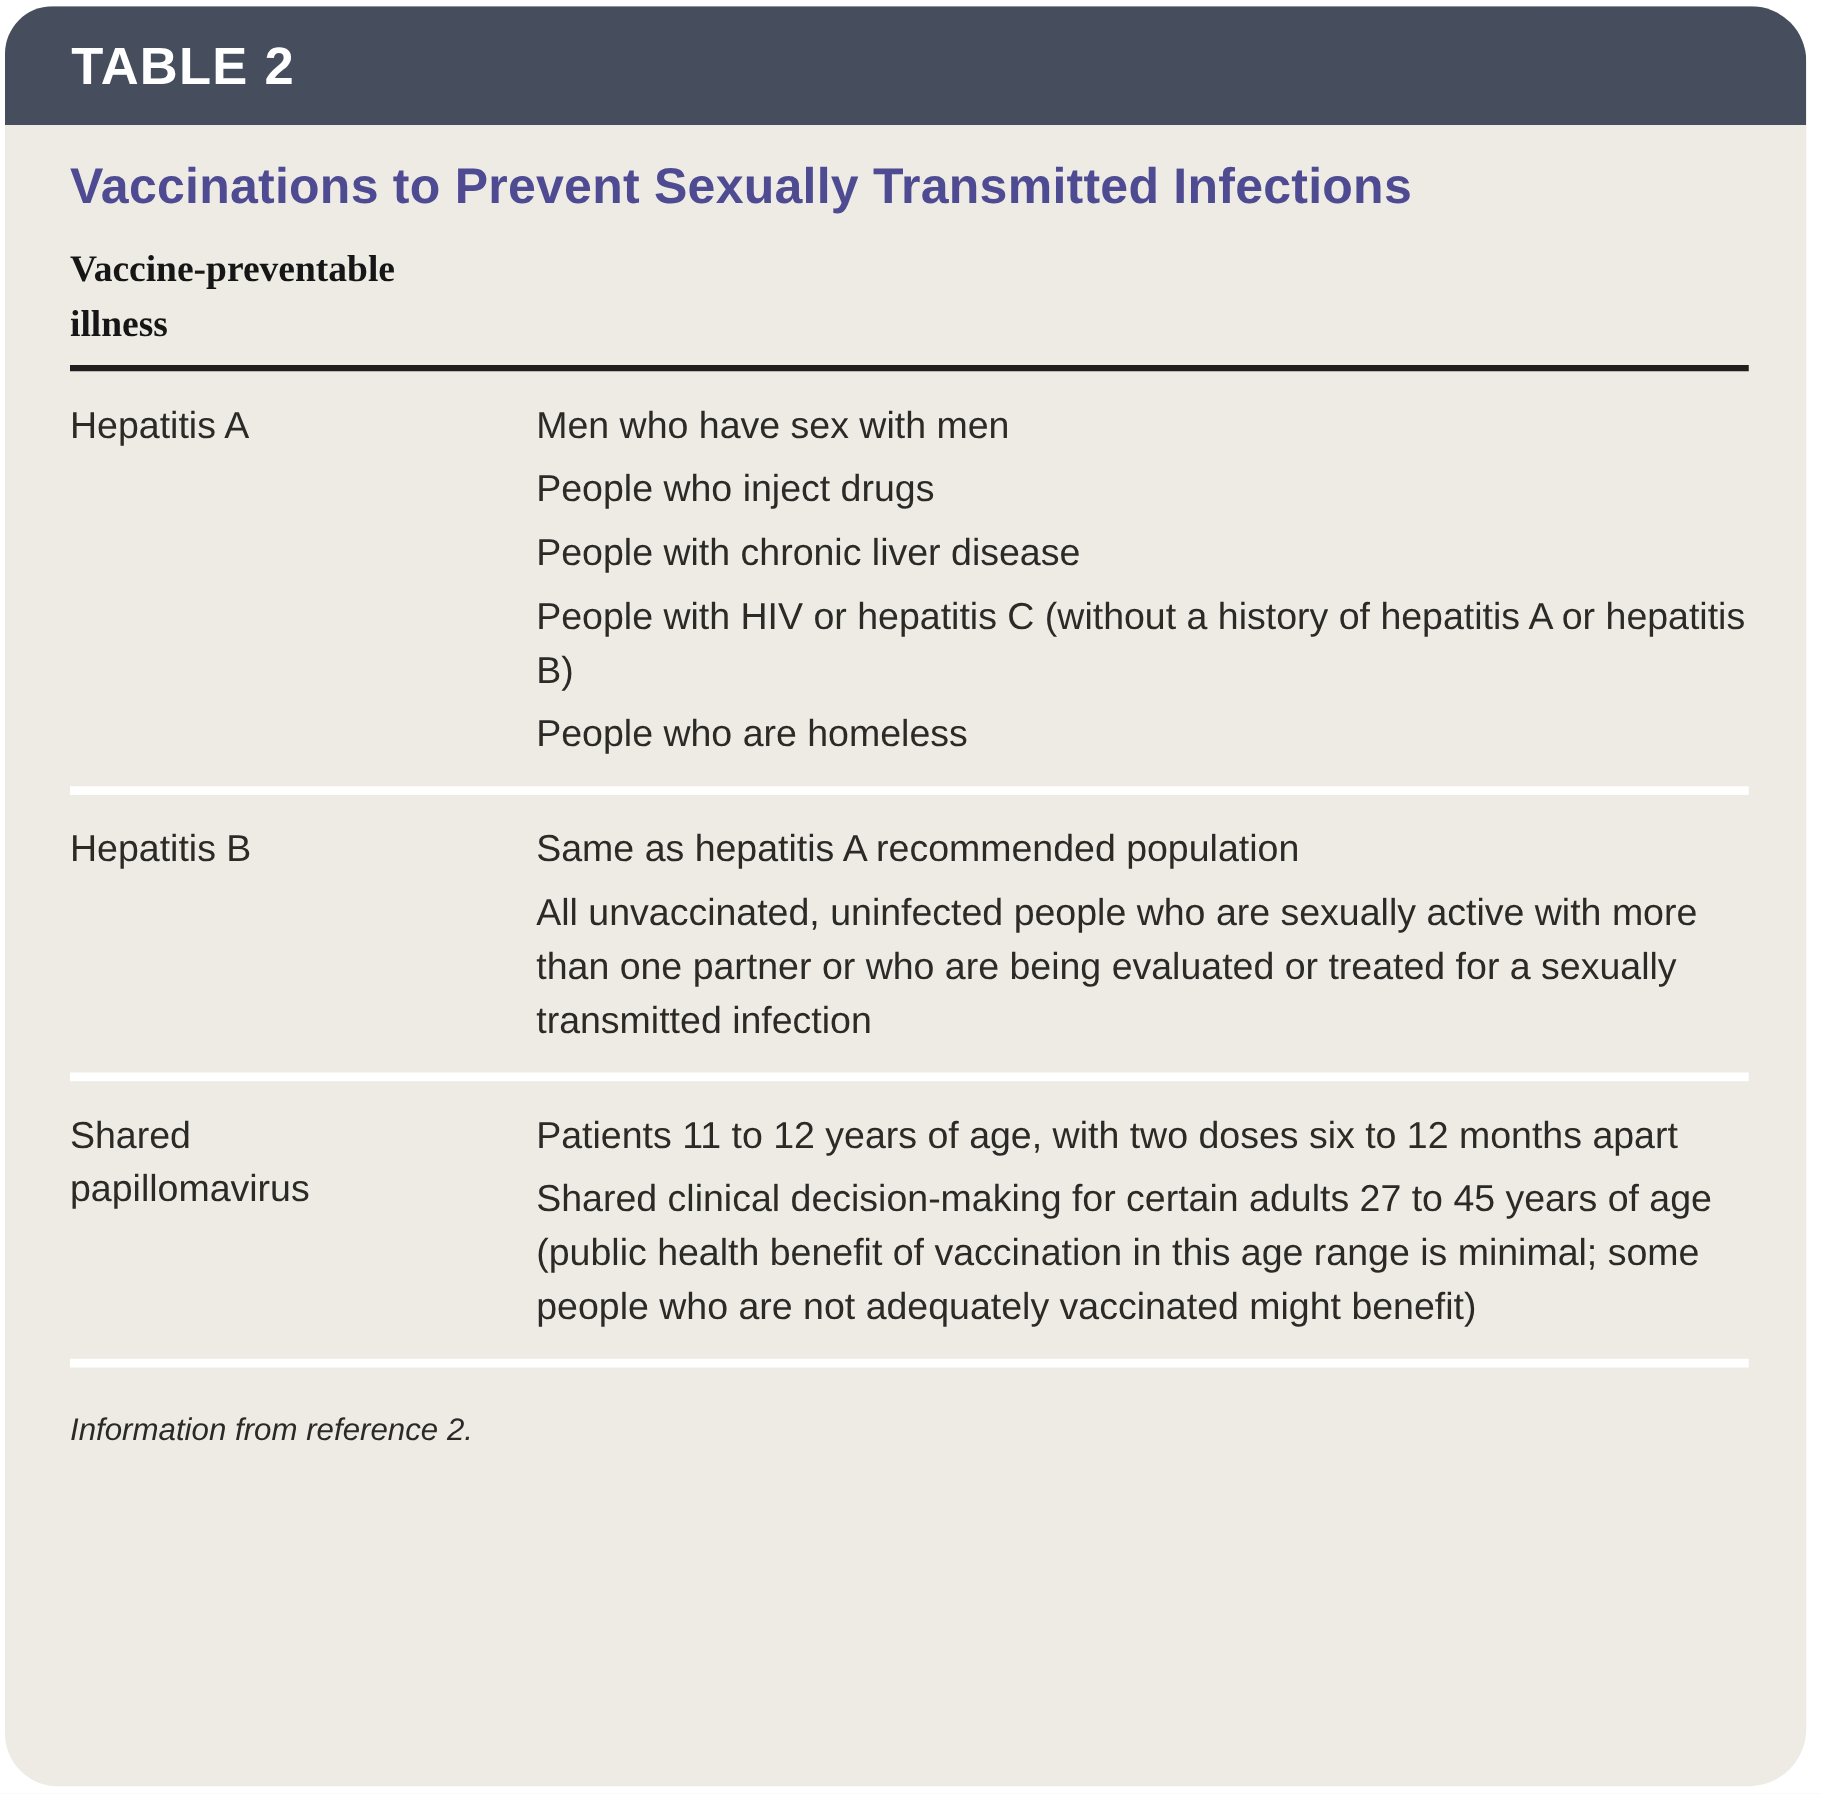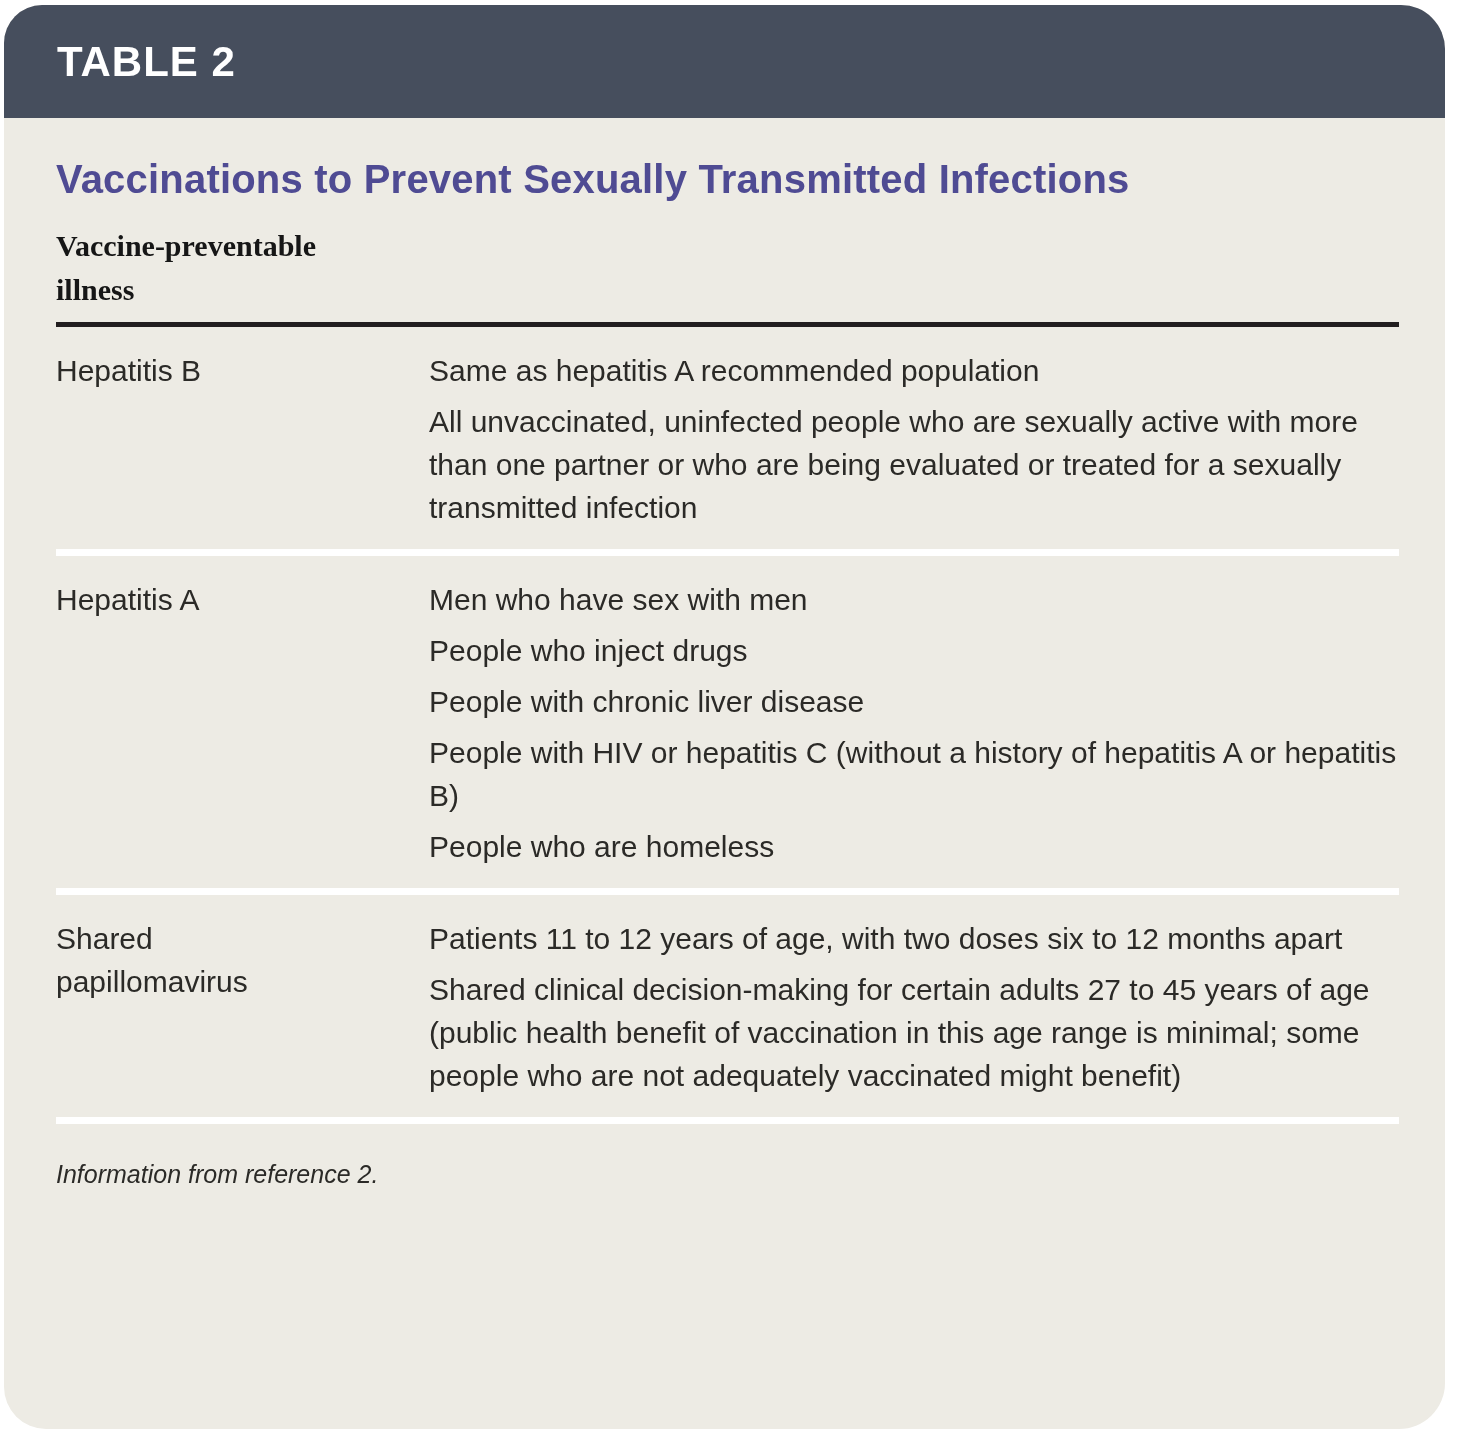--- a/index.html
+++ b/index.html
@@ -13,39 +13,39 @@
   .card {
     position: absolute;
     left: 4px; top: 5px;
     width: 1441px; height: 1424px;
     background: var(--card-background, #edebe4);
     border-radius: 38px 44px 46px 42px;
     overflow: hidden;
   }
   .card-header {
     background: var(--header-bar, #464e5d);
-    height: 113px;
+    height: 95px;
     display: flex;
     align-items: center;
     padding-left: 53px;
   }
   .table-tag {
     color: #ffffff;
     font-size: 42px;
     font-weight: bold;
     letter-spacing: 1px;
   }
   .card-body {
     padding: 0 46px 0 52px;
   }
   .table-title {
     color: var(--title-text, #4f4b93);
     font-size: 40px;
     font-weight: bold;
-    margin: 39px 0 0 0;
+    margin: 27px 0 0 0;
     letter-spacing: 0.2px;
   }
   .header-row {
     display: grid;
     grid-template-columns: 373px 1fr;
     align-items: end;
     margin-top: 22px;
     padding-bottom: 10px;
     border-bottom: 5px solid var(--header-rule, #221e1f);
   }
@@ -90,34 +90,34 @@
   </div>
   <div class="card-body">
     <h1 class="table-title">Vaccinations to Prevent Sexually Transmitted Infections</h1>
 
     <div class="header-row">
       <div class="col-header illness-header">Vaccine-preventable illness</div>
     </div>
 
     <div>
         <div class="row">
-          <div class="illness-cell">Hepatitis B</div>
-          <div class="population-cell">
-            <p>Same as hepatitis A recommended population</p>
-            <p>All unvaccinated, uninfected people who are sexually active with more than one partner or who are being evaluated or treated for a sexually transmitted infection</p>
-          </div>
-        </div>
-        <div class="row">
           <div class="illness-cell">Hepatitis A</div>
           <div class="population-cell">
             <p>Men who have sex with men</p>
             <p>People who inject drugs</p>
             <p>People with chronic liver disease</p>
             <p>People with HIV or hepatitis C (without a history of hepatitis A or hepatitis B)</p>
             <p>People who are homeless</p>
+          </div>
+        </div>
+        <div class="row">
+          <div class="illness-cell">Hepatitis B</div>
+          <div class="population-cell">
+            <p>Same as hepatitis A recommended population</p>
+            <p>All unvaccinated, uninfected people who are sexually active with more than one partner or who are being evaluated or treated for a sexually transmitted infection</p>
           </div>
         </div>
         <div class="row">
           <div class="illness-cell">Shared papillomavirus</div>
           <div class="population-cell">
             <p>Patients 11 to 12 years of age, with two doses six to 12 months apart</p>
             <p>Shared clinical decision-making for certain adults 27 to 45 years of age (public health benefit of vaccination in this age range is minimal; some people who are not adequately vaccinated might benefit)</p>
           </div>
         </div>
       </div>

